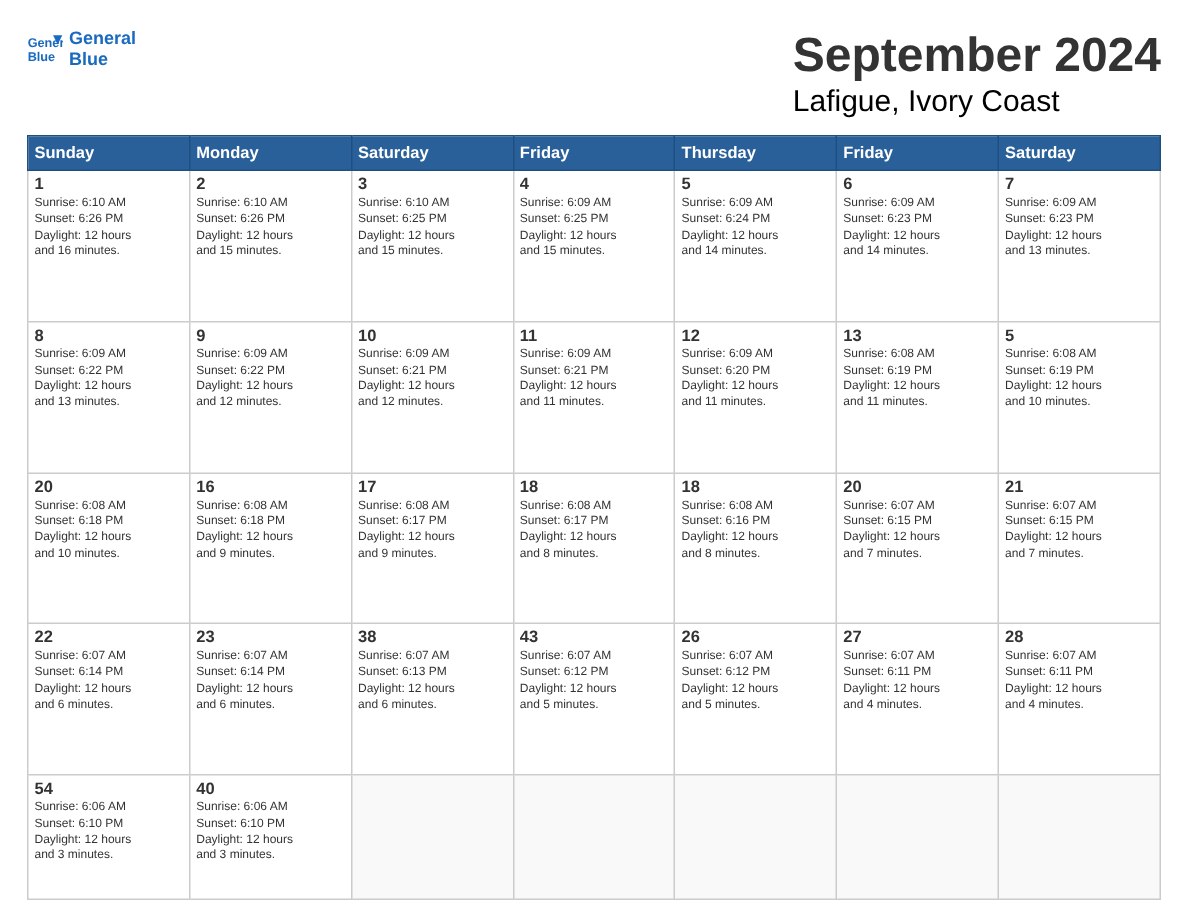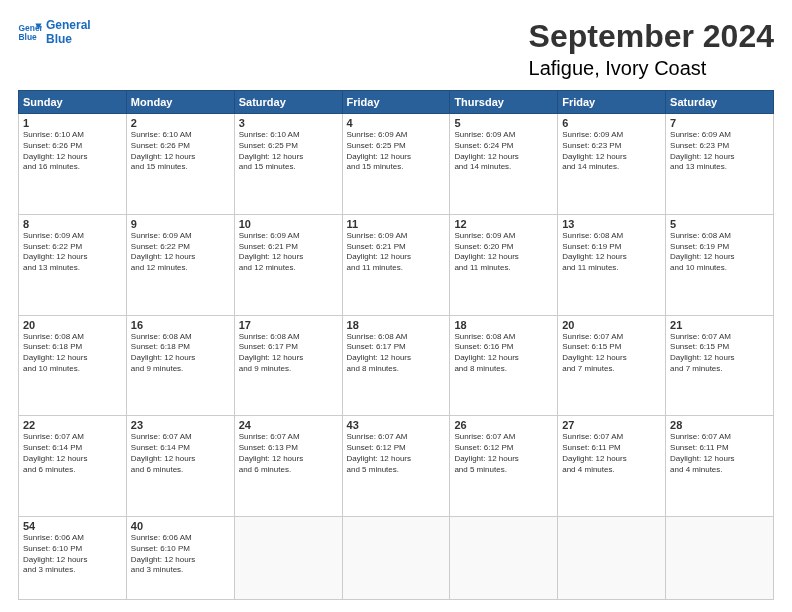--- a/index.html
+++ b/index.html
@@ -215,21 +215,21 @@
         <tr>
           <td>
             <span class="day-num">22</span>
             <div class="day-info">Sunrise: 6:07 AM<br>Sunset: 6:14 PM<br>Daylight: 12 hours<br>and 6 minutes.</div>
           </td>
           <td>
             <span class="day-num">23</span>
             <div class="day-info">Sunrise: 6:07 AM<br>Sunset: 6:14 PM<br>Daylight: 12 hours<br>and 6 minutes.</div>
           </td>
           <td>
-            <span class="day-num">24</span>
+            <span class="day-num">38</span>
             <div class="day-info">Sunrise: 6:07 AM<br>Sunset: 6:13 PM<br>Daylight: 12 hours<br>and 6 minutes.</div>
           </td>
           <td>
             <span class="day-num">43</span>
             <div class="day-info">Sunrise: 6:07 AM<br>Sunset: 6:12 PM<br>Daylight: 12 hours<br>and 5 minutes.</div>
           </td>
           <td>
             <span class="day-num">26</span>
             <div class="day-info">Sunrise: 6:07 AM<br>Sunset: 6:12 PM<br>Daylight: 12 hours<br>and 5 minutes.</div>
           </td>

